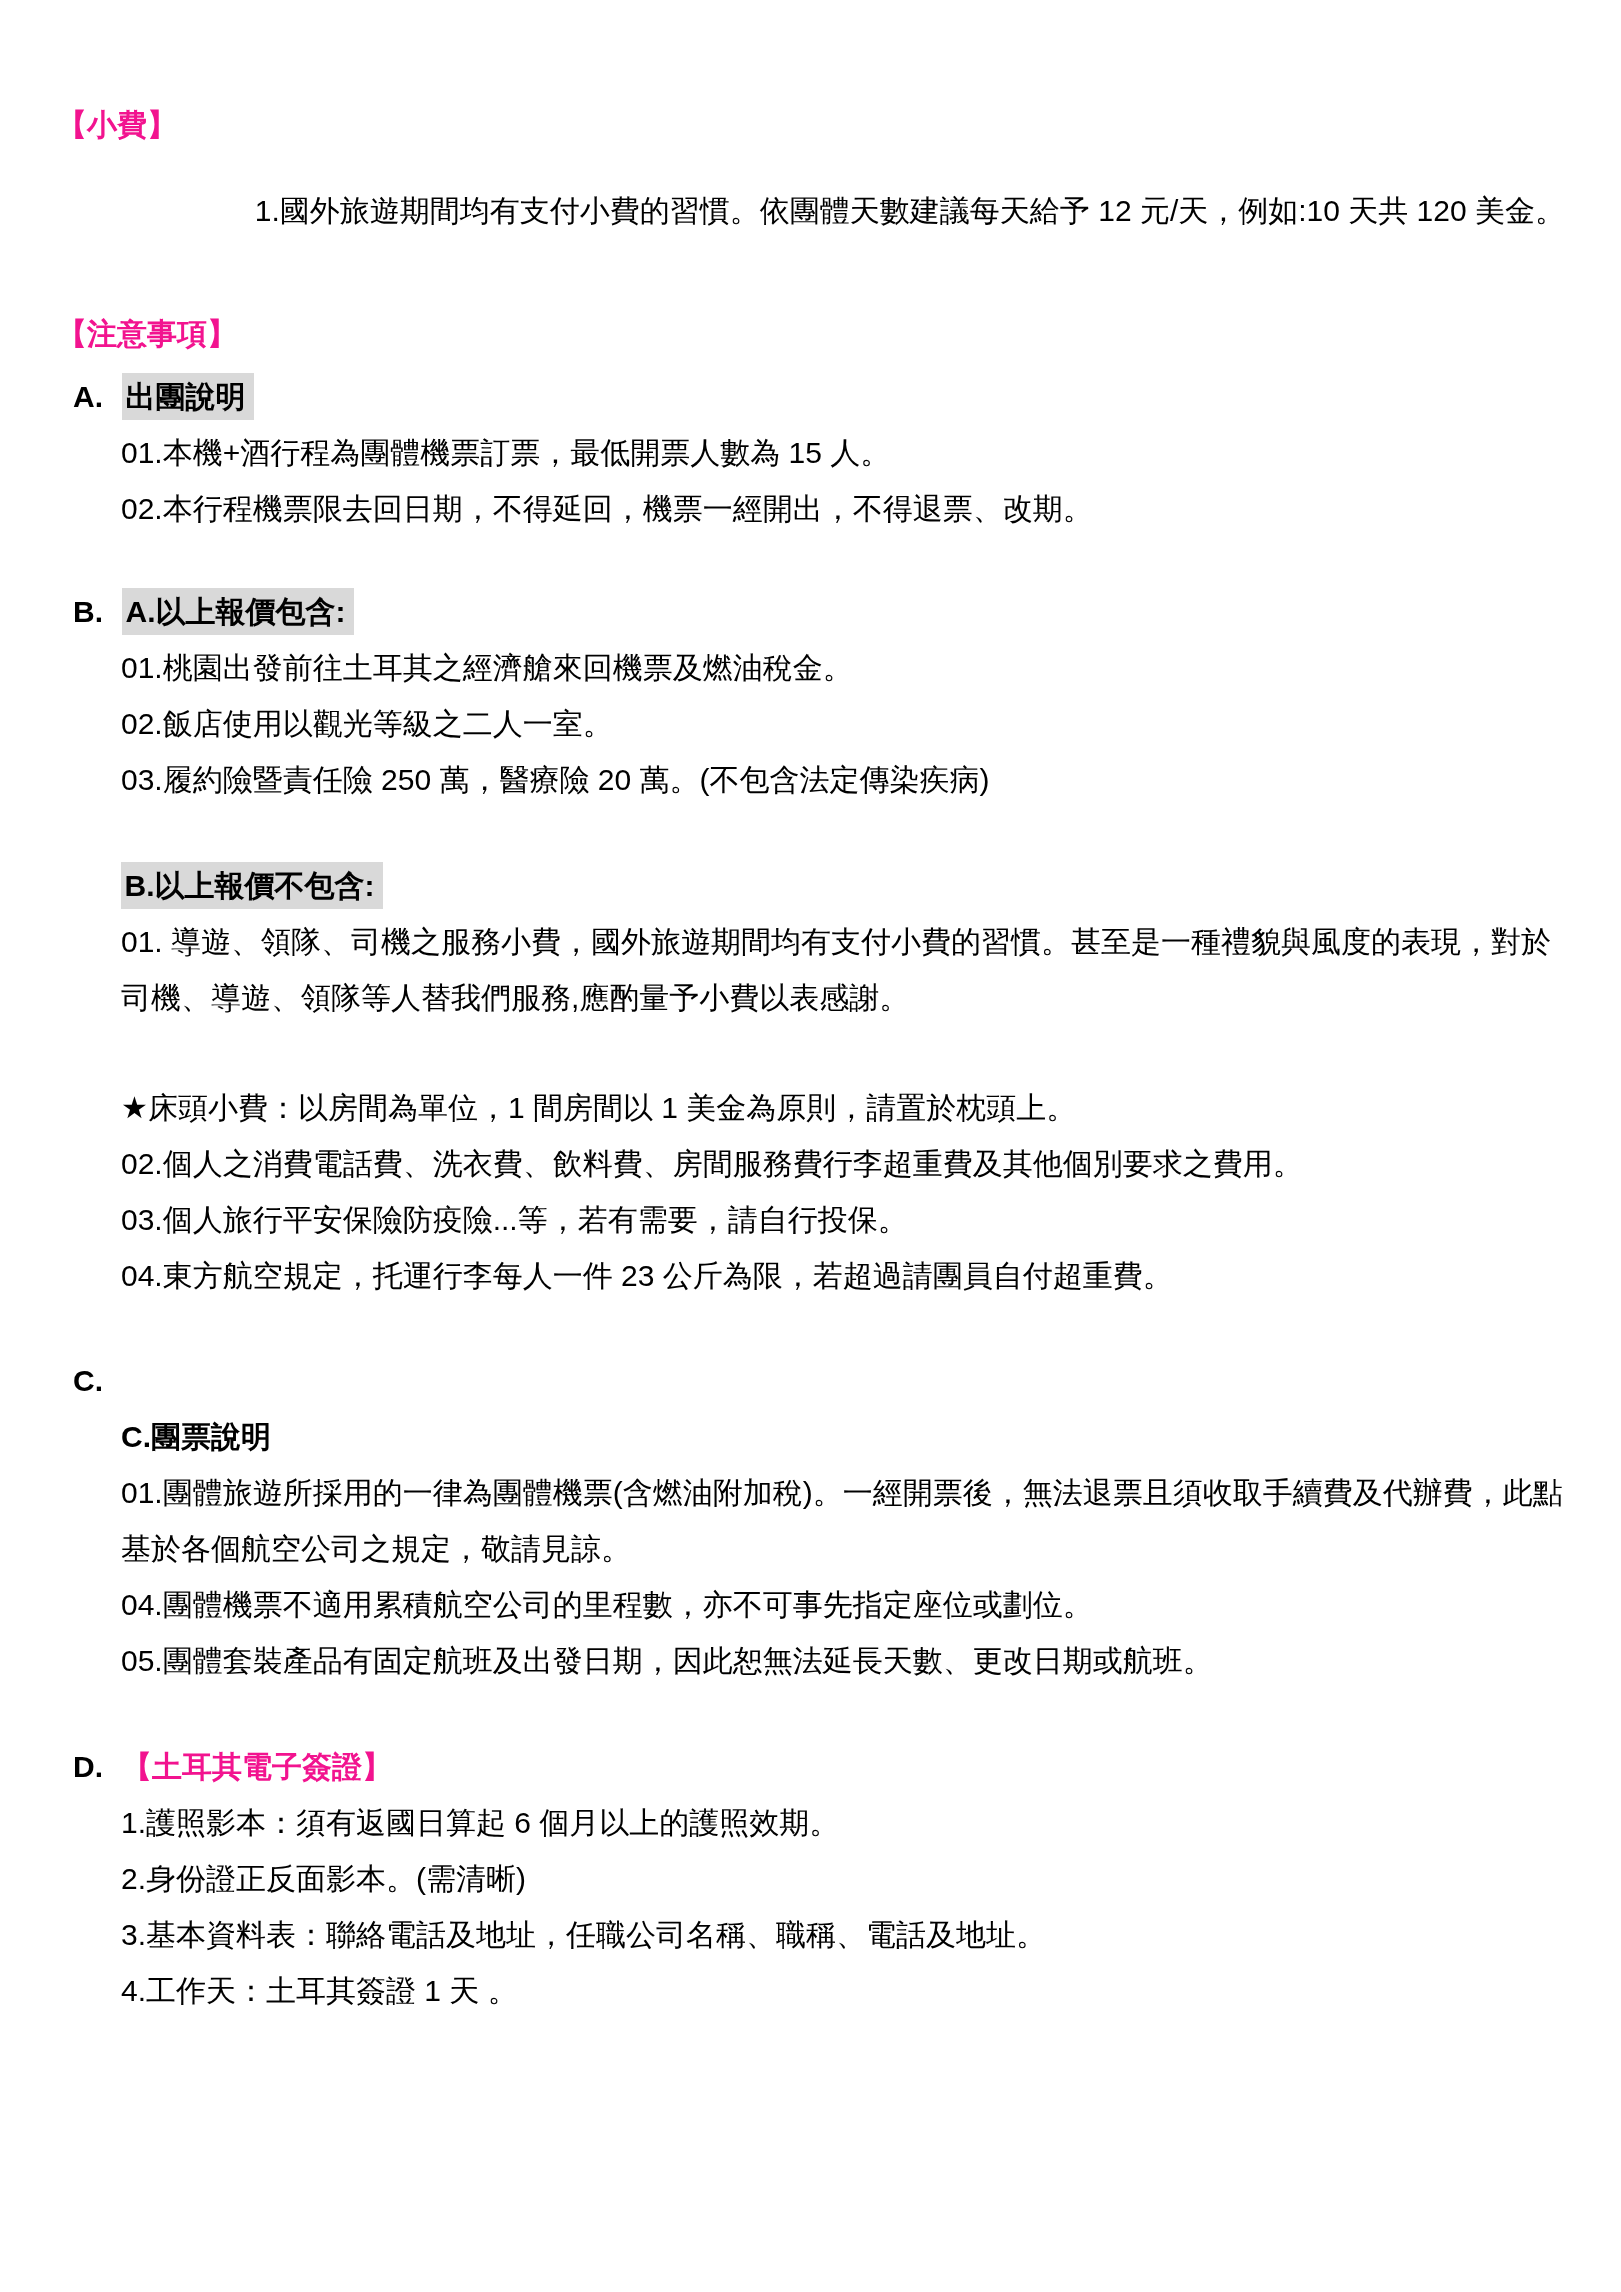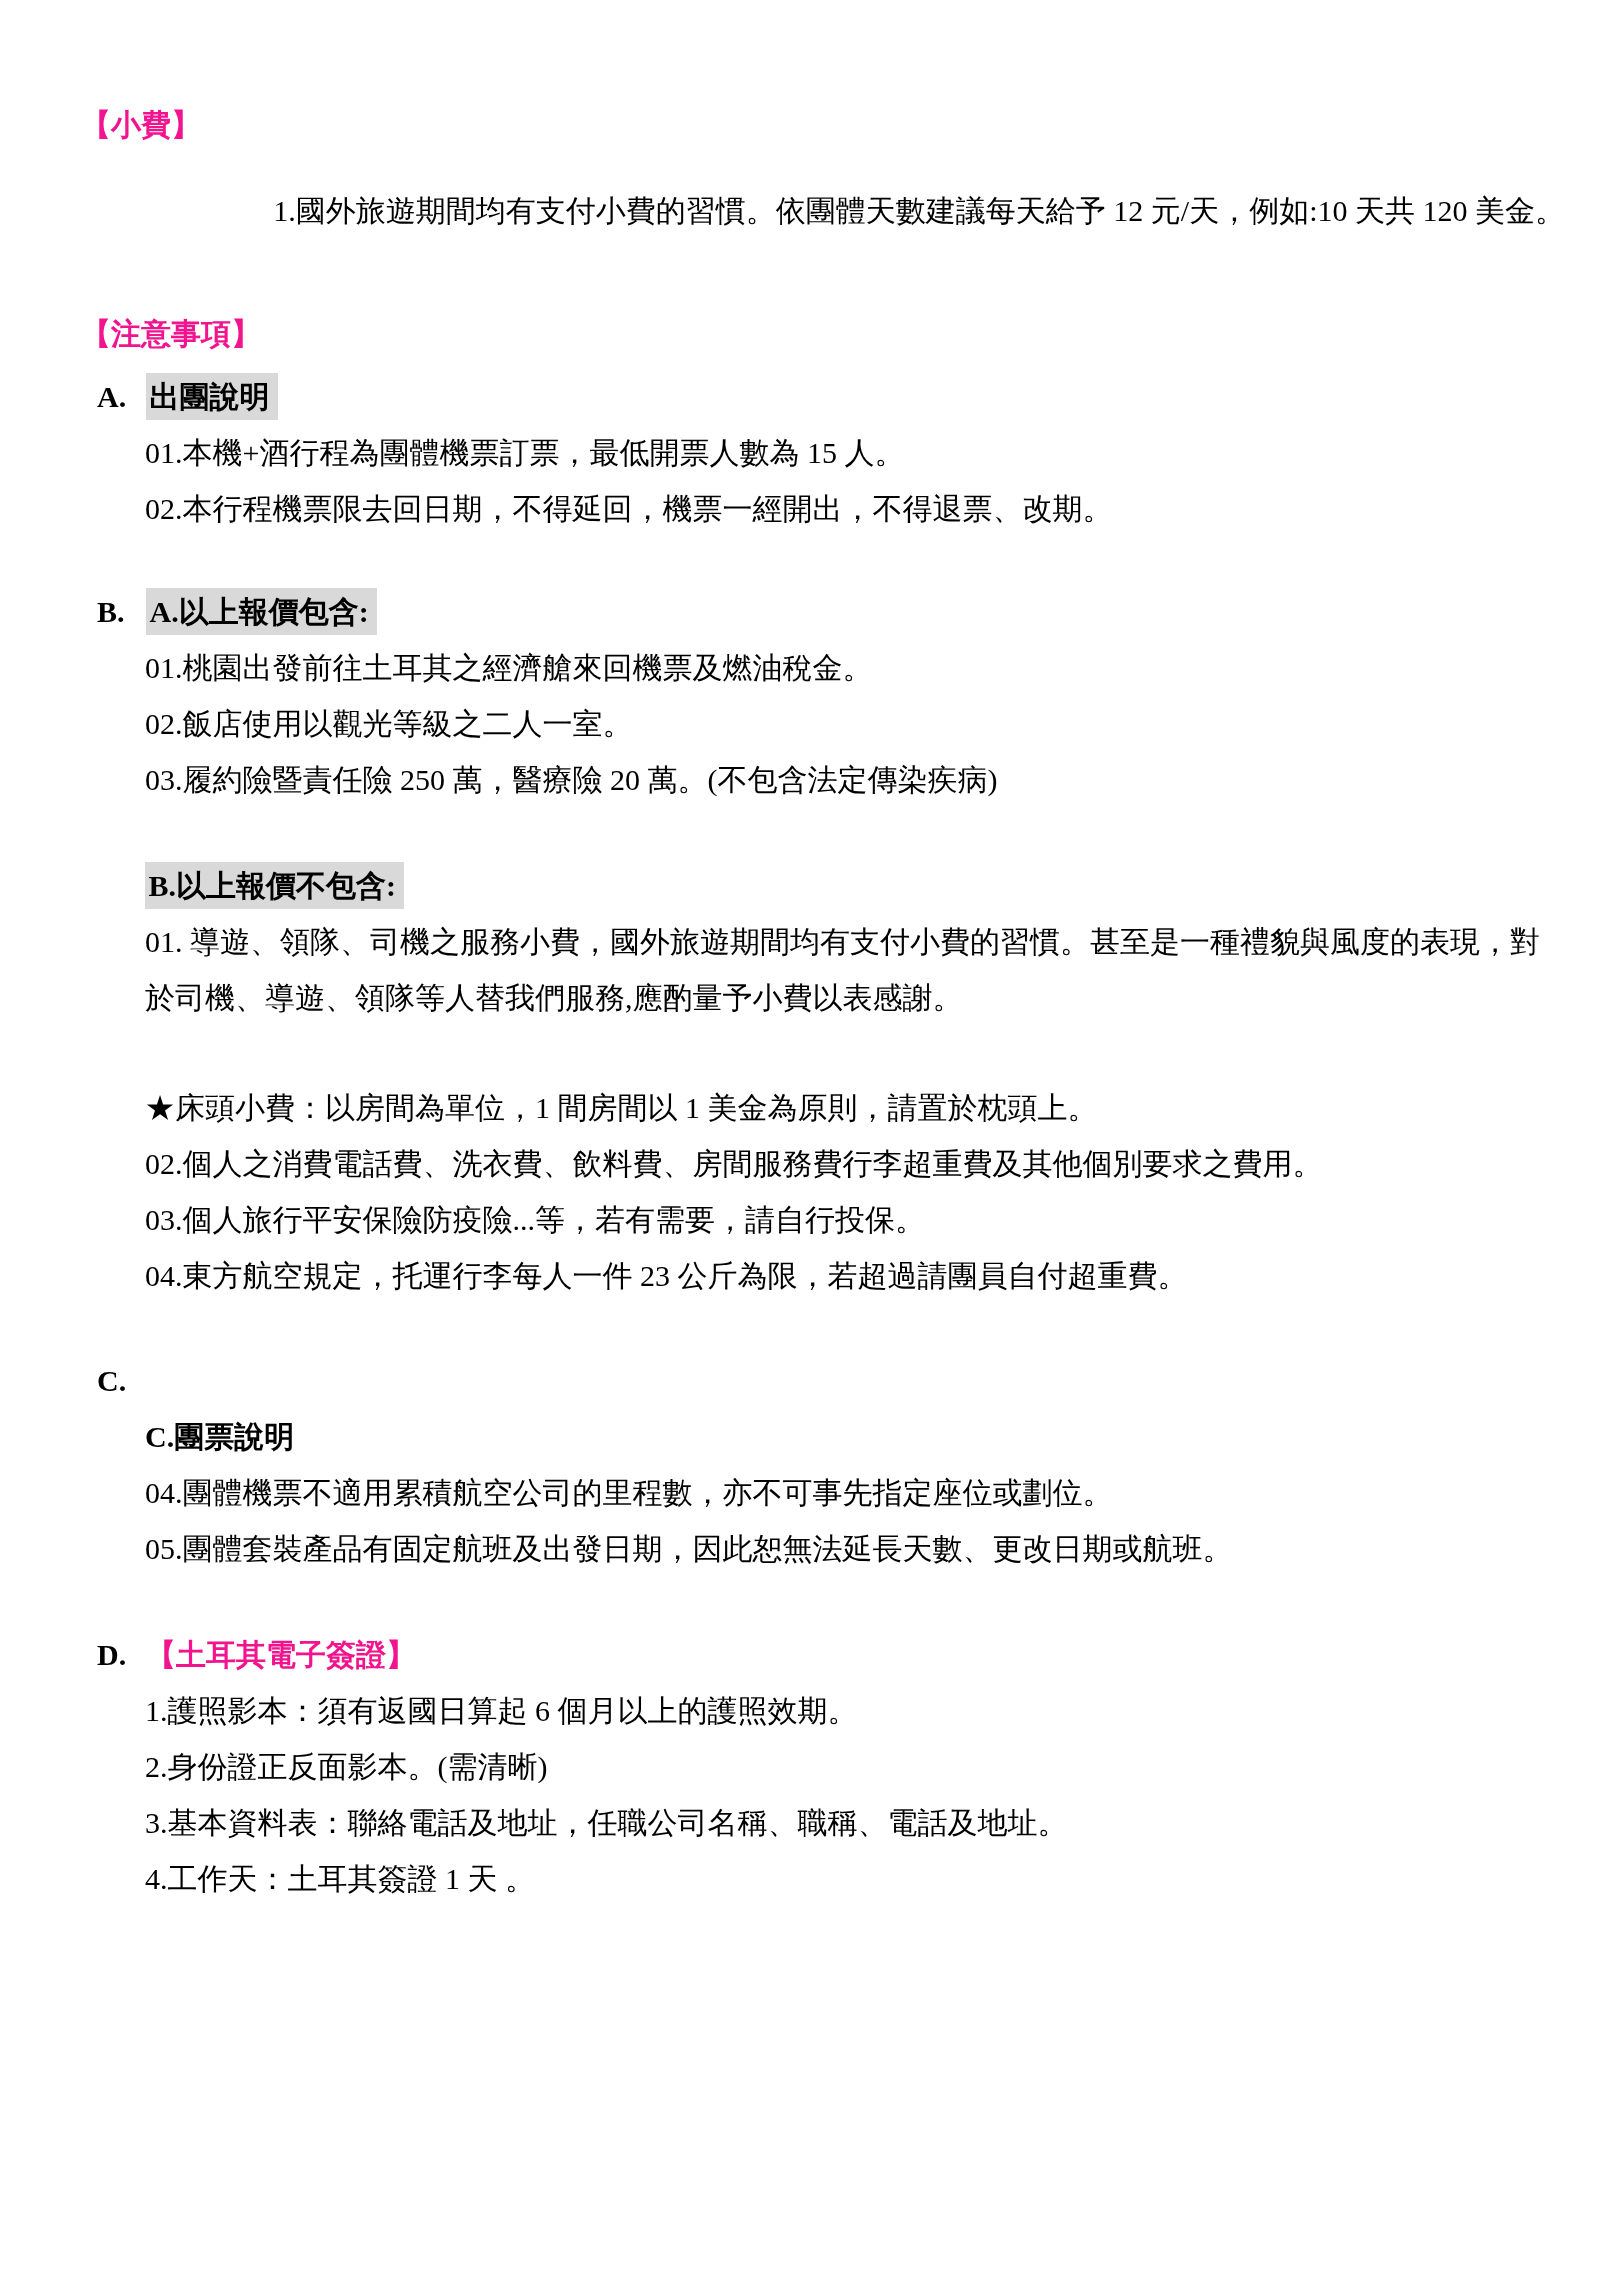--- a/index.html
+++ b/index.html
@@ -11,21 +11,21 @@
   * { box-sizing: border-box; }
   html, body { margin: 0; padding: 0; }
   body {
     width: 1621px;
     height: 2293px;
     background: var(--page_bg);
     color: var(--text_black);
     font-family: "Liberation Sans", "DejaVu Sans", sans-serif;
     font-size: 30px;
   }
-  .page { padding: 97px 56px 0 81px; font-family: Liberation Serif, serif; }
+  .page { padding: 97px 56px 0 57px; }
   p { margin: 0; line-height: 56px; }
   .pink { color: var(--accent_pink); font-weight: 700; }
   .bold { font-weight: 700; }
   .hl {
     background: var(--highlight_gray);
     font-weight: 700;
     padding: 7.2px 8px 7.2px 3.6px;
   }
   .row { display: flex; align-items: flex-start; }
   .letter {
@@ -75,20 +75,21 @@
   <p class="indent">01. 導遊、領隊、司機之服務小費，國外旅遊期間均有支付小費的習慣。甚至是一種禮貌與風度的表現，對於司機、導遊、領隊等人替我們服務,應酌量予小費以表感謝。</p>
   <p class="indent g60">★床頭小費：以房間為單位，1 間房間以 1 美金為原則，請置於枕頭上。</p>
   <p class="indent">02.個人之消費電話費、洗衣費、飲料費、房間服務費行李超重費及其他個別要求之費用。</p>
   <p class="indent">03.個人旅行平安保險防疫險...等，若有需要，請自行投保。</p>
   <p class="indent">04.東方航空規定，托運行李每人一件 23 公斤為限，若超過請團員自付超重費。</p>
 
   <div class="row g55">
     <p class="letter">C.</p>
   </div>
   <p class="indent bold">C.團票說明</p>
+  <p class="indent">01.團體旅遊所採用的一律為團體機票(含燃油附加稅)。一經開票後，無法退票且須收取手續費及代辦費，此點基於各個航空公司之規定，敬請見諒。</p>
   <p class="indent">04.團體機票不適用累積航空公司的里程數，亦不可事先指定座位或劃位。</p>
   <p class="indent">05.團體套裝產品有固定航班及出發日期，因此恕無法延長天數、更改日期或航班。</p>
 
   <div class="row g56">
     <p class="letter">D.</p>
     <p class="pink">【土耳其電子簽證】</p>
   </div>
   <p class="indent">1.護照影本：須有返國日算起 6 個月以上的護照效期。</p>
   <p class="indent">2.身份證正反面影本。(需清晰)</p>
   <p class="indent">3.基本資料表：聯絡電話及地址，任職公司名稱、職稱、電話及地址。</p>

